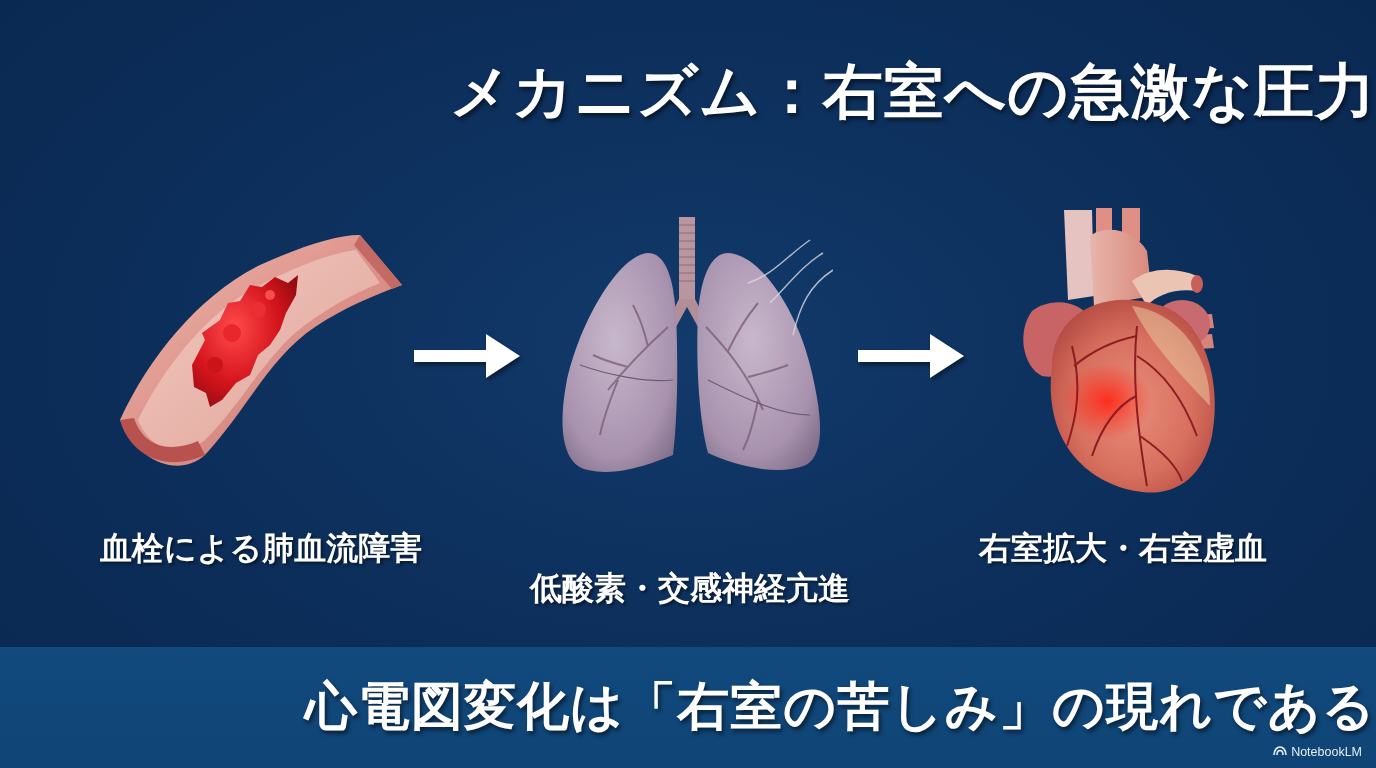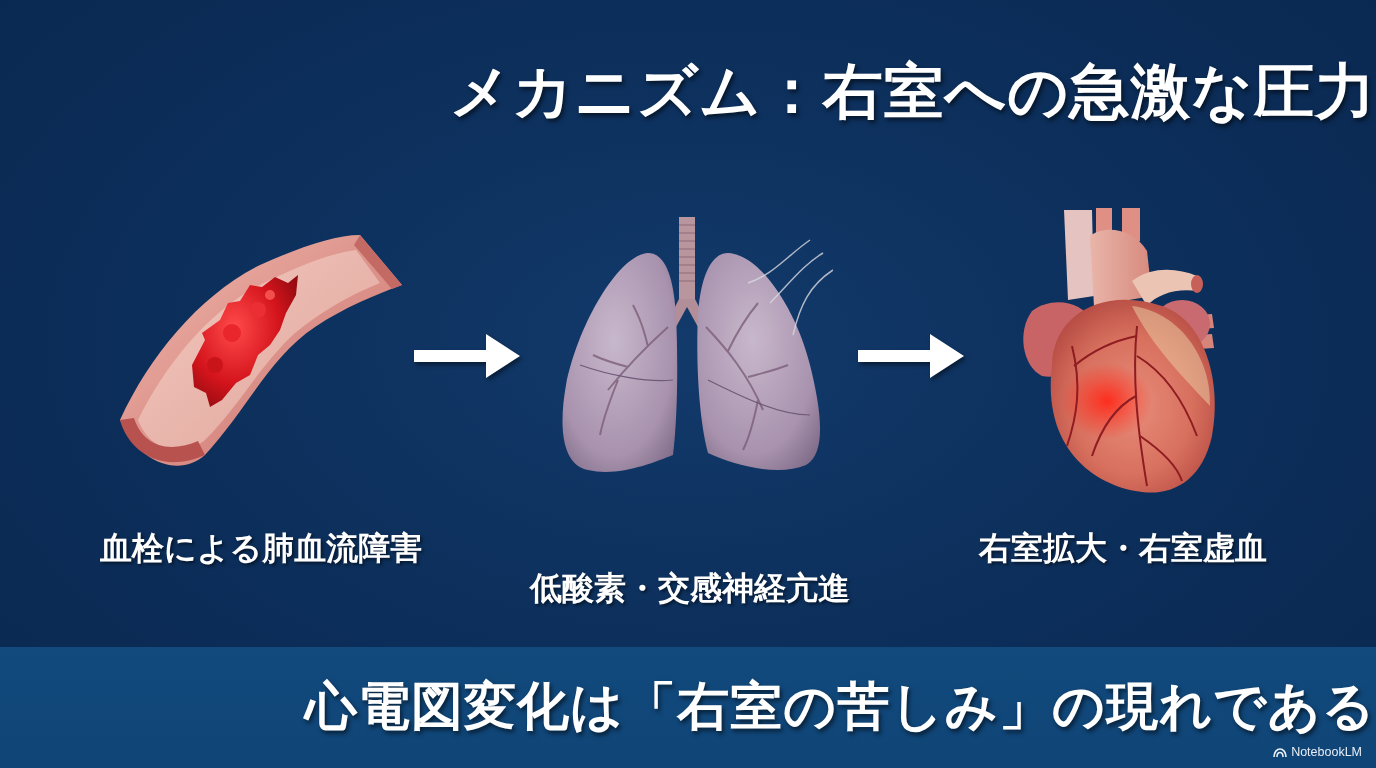--- a/index.html
+++ b/index.html
@@ -4,21 +4,21 @@
 <style>
   html,body{margin:0;padding:0;}
   body{width:1376px;height:768px;overflow:hidden;background:#0b2c57;font-family:"DejaVu Sans","Liberation Sans",sans-serif;}
   .slide{position:relative;width:1376px;height:768px;background:radial-gradient(ellipse at 50% 45%,#123a6b 0%,#0c2e5a 55%,#0a2850 100%);}
   .title{position:absolute;left:0;top:52px;width:1376px;text-align:right;color:#fff;font-size:60px;font-weight:bold;letter-spacing:1px;text-shadow:2px 3px 4px rgba(0,0,0,0.55);}
   .panel{position:absolute;}
   .caption{position:absolute;color:#fff;font-size:32px;font-weight:bold;text-shadow:2px 2px 3px rgba(0,0,0,0.5);white-space:nowrap;text-align:center;}
   .arrow{position:absolute;width:106px;height:44px;filter:drop-shadow(2px 3px 2px rgba(0,0,0,0.45));}
   .banner{position:absolute;left:0;top:647px;width:1376px;height:121px;background:linear-gradient(180deg,#124a7d 0%,#0f4476 100%);}
   .banner-text{position:absolute;left:0;top:25px;width:1376px;text-align:right;color:#fff;font-size:52px;font-weight:bold;letter-spacing:1px;text-shadow:2px 3px 4px rgba(0,0,0,0.55);}
-  .brand{position:absolute;right:14px;bottom:9px;color:#e8eef6;font-size:12.5px;display:flex;align-items:center;gap:4px;font-family:"Liberation Sans",sans-serif;}
+  .brand{position:absolute;right:14px;bottom:9px;color:#e8eef6;font-size:12.5px;display:flex;align-items:flex-start;gap:4px;font-family:"Liberation Sans",sans-serif;}
 </style>
 </head>
 <body>
 
 <div class="slide">
 
   <div class="title">メカニズム：右室への急激な圧力</div>
 
   <div class="panel" style="left:110px;top:215px;width:310px;height:270px;">
     <svg width="310" height="270" viewBox="0 0 310 270">

